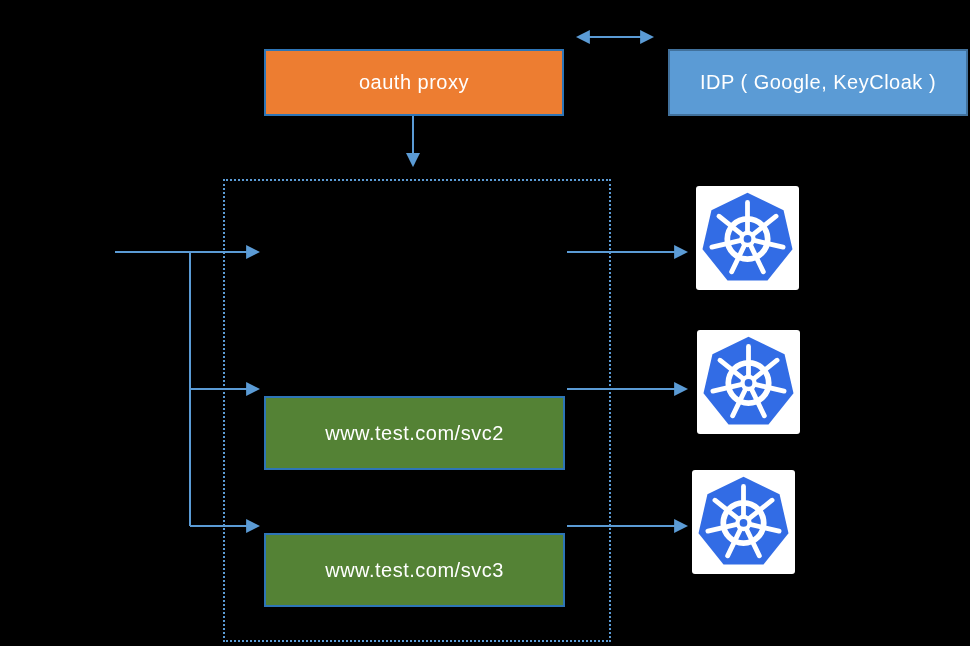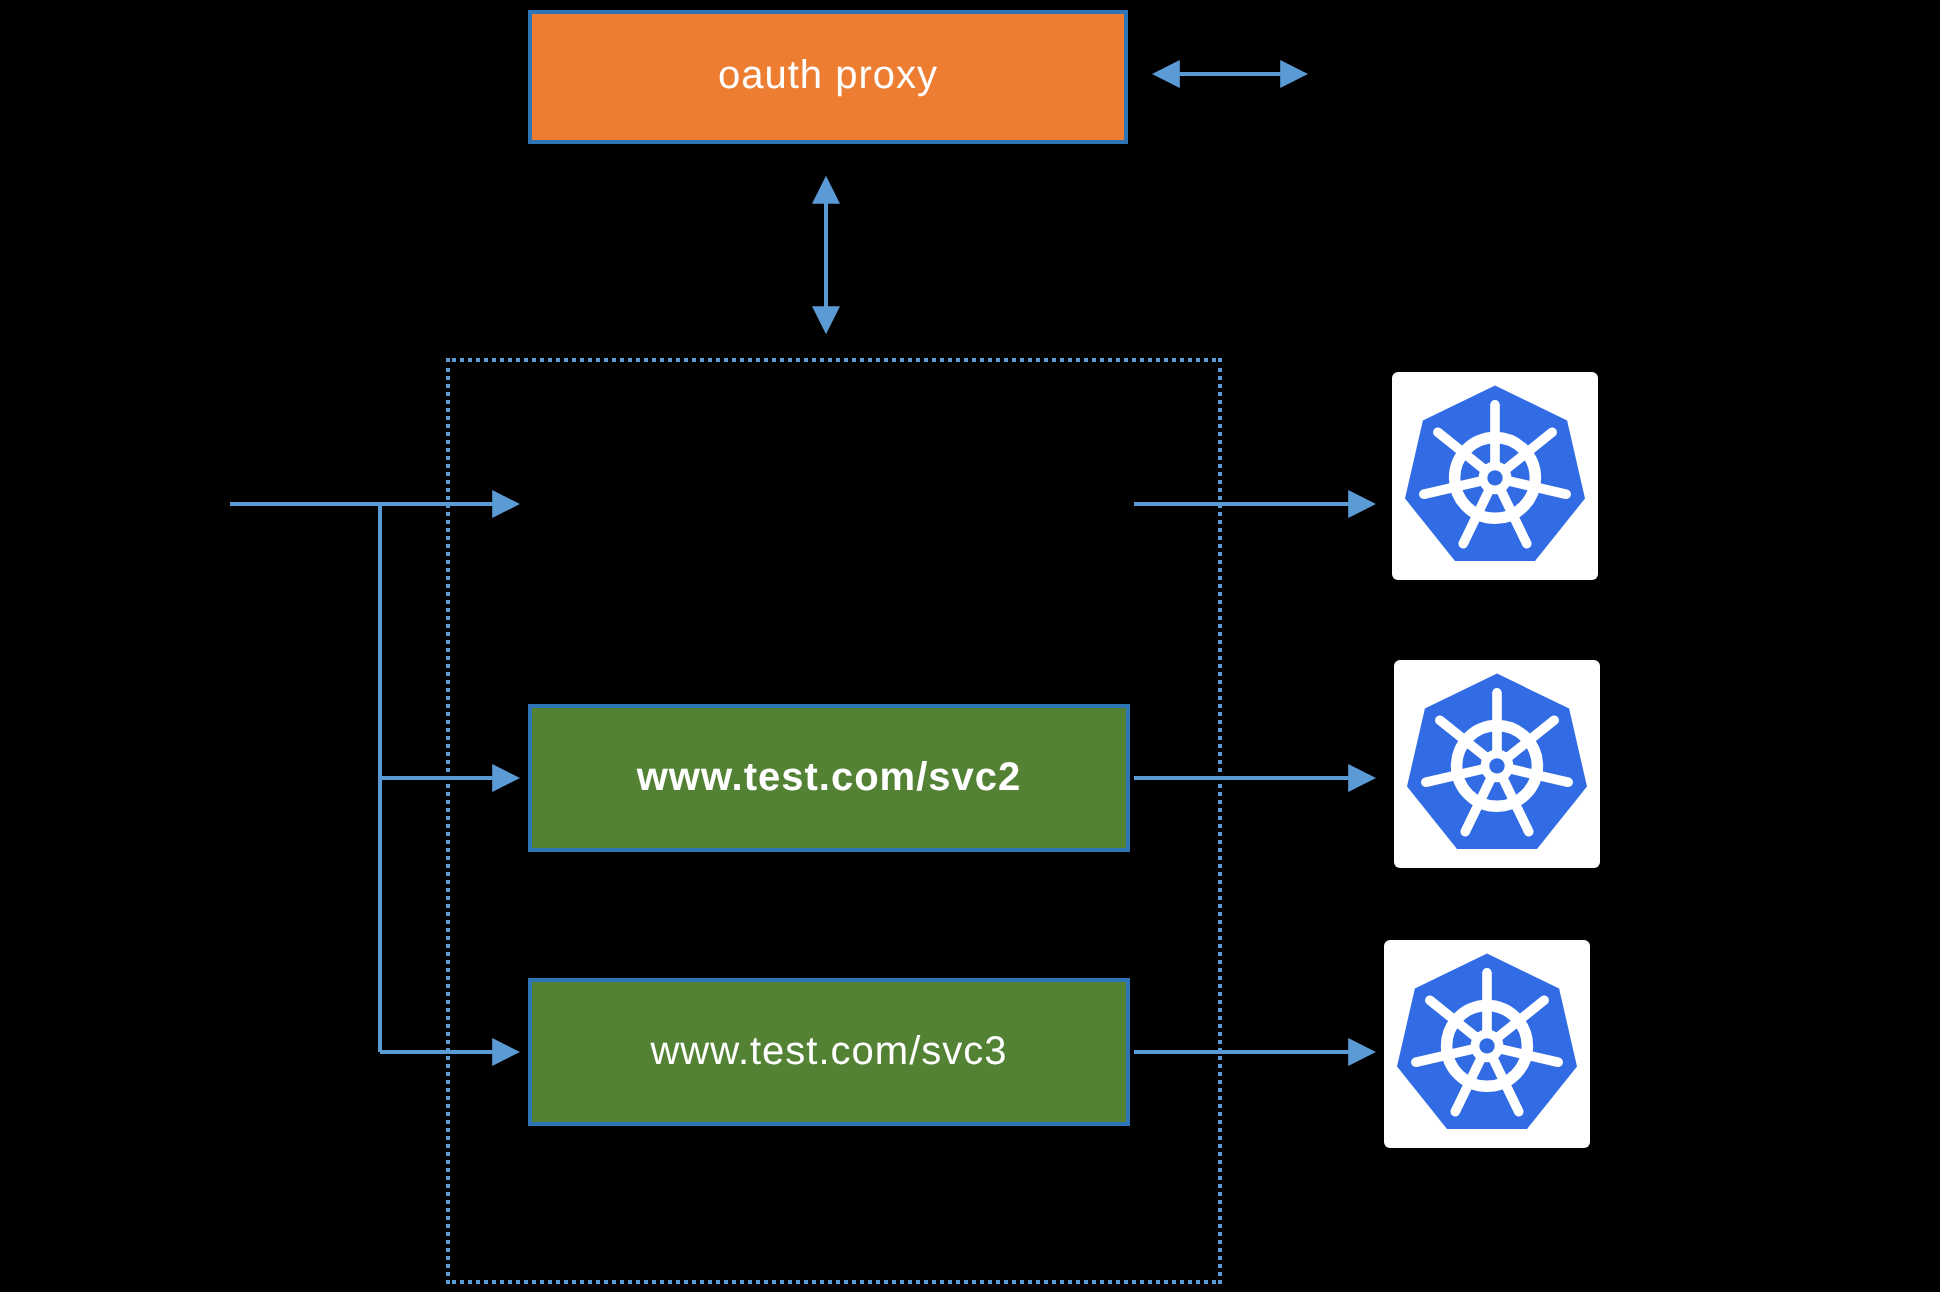--- a/index.html
+++ b/index.html
@@ -24,41 +24,42 @@
   .node {
     position: absolute;
     display: flex;
     align-items: center;
     justify-content: center;
     color: #FFFFFF;
     font-size: 20px;
     letter-spacing: 0.5px;
     z-index: 2;
     box-sizing: border-box;
+    margin-top: 44px;
   }
   .node-oauth {
     left: 264px; top: 5px;
     width: 300px; height: 67px;
     background: #ED7D31;
     border: 2px solid #2E75B6;
   }
   .node-idp {
     left: 668px; top: 5px;
     width: 300px; height: 67px;
     background: #5B9BD5;
     border: 2px solid #41719C;
   }
   .node-service {
     left: 264px;
     width: 301px; height: 74px;
     background: #548235;
     border: 2px solid #2E75B6;
   }
   .node-service.svc1 { top: 215px; }
-  .node-service.svc2 { top: 352px; font-weight: bold; }
+  .node-service.svc2 { top: 352px; }
   .node-service.svc3 { top: 489px; }
   .cluster-boundary {
     position: absolute;
     left: 223px; top: 179px;
     width: 388px; height: 463px;
     border: 2px dotted #5B9BD5;
     box-sizing: border-box;
     z-index: 0;
   }
   .k8s-icon {
@@ -104,20 +105,23 @@
       <line x1="567" y1="252" x2="686" y2="252" marker-end="url(#ah)"></line>
       <line x1="567" y1="389" x2="686" y2="389" marker-end="url(#ah)"></line>
       <line x1="567" y1="526" x2="686" y2="526" marker-end="url(#ah)"></line>
     </g>
   </svg>
 
   <div class="node node-oauth">
     <span>oauth proxy</span>
   </div>
 
+  <div class="node node-idp">
+    <span>IDP ( Google, KeyCloak )</span>
+  </div>
 
   <div class="node node-service svc2">
     <span>www.test.com/svc2</span>
   </div>
   <div class="node node-service svc3">
     <span>www.test.com/svc3</span>
   </div>
 
   <div class="k8s-icon k1">
     <svg width="97" height="100" viewBox="0 0 100 104">

